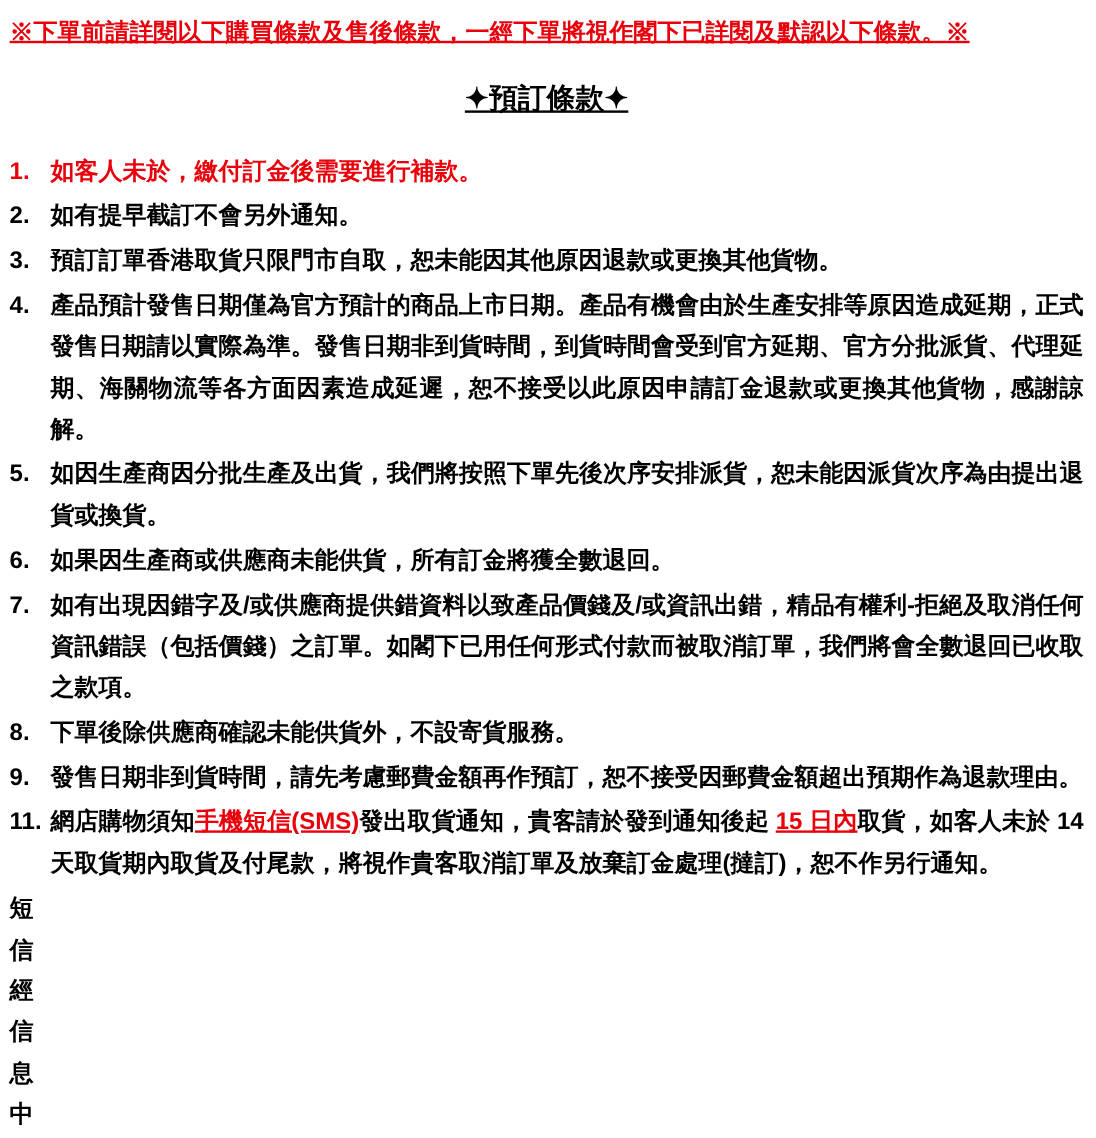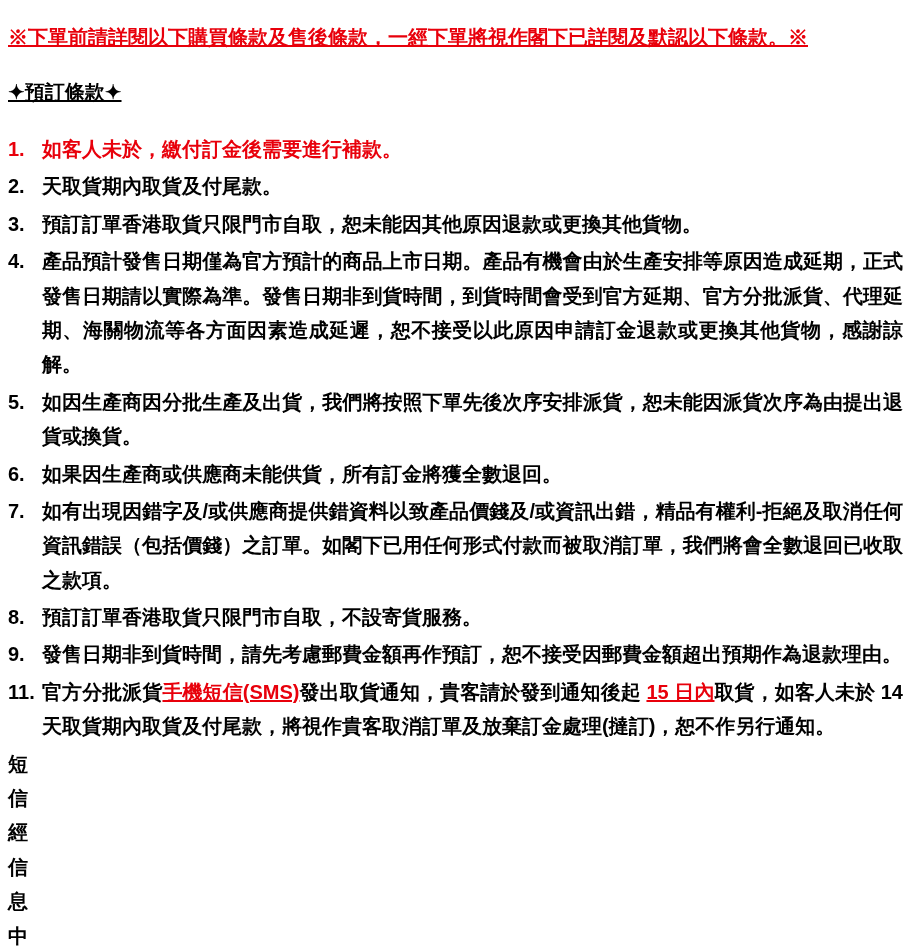--- a/index.html
+++ b/index.html
@@ -20,31 +20,31 @@
     font-size: 20px;
   }
   .page {
     padding: 12px 10px 10px 8px;
   }
   .title {
     color: var(--red);
     text-decoration: underline;
     font-size: 20px;
     line-height: 1.5;
-    margin: 12px 0 24px 0;
+    margin: 0 0 24px 0;
     font-weight: 700;
-    font-family: Liberation Mono, monospace;
   }
   .heading {
     color: var(--text);
     text-decoration: underline;
-    font-size: 20px;
+    font-size: 24px;
     line-height: 1.4;
     margin: 10px 0 26px 0;
     font-weight: 700;
+    text-align: center;
   }
   .terms-list {
     margin: 0;
     padding: 0;
   }
   .term-item {
     display: grid;
     grid-template-columns: 34px 1fr;
     line-height: 1.72;
     margin-bottom: 3px;
@@ -76,21 +76,21 @@
   <h2 class="heading">✦預訂條款✦</h2>
 
   <div class="terms-list" id="terms-list">
   <div class="term-item red">
     <span class="term-number">1.</span>
     <span class="term-text"><span>如客人未於，繳付訂金後需要進行補款。</span></span>
   </div>
 
   <div class="term-item">
     <span class="term-number">2.</span>
-    <span class="term-text"><span>天取貨期內取貨及付尾款。</span></span>
+    <span class="term-text"><span>如有提早截訂不會另外通知。</span></span>
   </div>
 
   <div class="term-item">
     <span class="term-number">3.</span>
     <span class="term-text"><span>預訂訂單香港取貨只限門市自取，恕未能因其他原因退款或更換其他貨物。</span></span>
   </div>
 
   <div class="term-item">
     <span class="term-number">4.</span>
     <span class="term-text"><span>產品預計發售日期僅為官方預計的商品上市日期。產品有機會由於生產安排等原因造成延期，正式發售日期請以實際為準。發售日期非到貨時間，到貨時間會受到官方延期、官方分批派貨、代理延期、海關物流等各方面因素造成延遲，恕不接受以此原因申請訂金退款或更換其他貨物，感謝諒解。</span></span>
@@ -106,32 +106,32 @@
     <span class="term-text"><span>如果因生產商或供應商未能供貨，所有訂金將獲全數退回。</span></span>
   </div>
 
   <div class="term-item">
     <span class="term-number">7.</span>
     <span class="term-text"><span>如有出現因錯字及/或供應商提供錯資料以致產品價錢及/或資訊出錯，精品有權利-拒絕及取消任何資訊錯誤（包括價錢）之訂單。如閣下已用任何形式付款而被取消訂單，我們將會全數退回已收取之款項。</span></span>
   </div>
 
   <div class="term-item">
     <span class="term-number">8.</span>
-    <span class="term-text"><span>預訂訂單香港取貨只限門市自取，不設寄貨服務。</span></span>
+    <span class="term-text"><span>下單後除供應商確認未能供貨外，不設寄貨服務。</span></span>
   </div>
 
   <div class="term-item">
     <span class="term-number">9.</span>
     <span class="term-text"><span>發售日期非到貨時間，請先考慮郵費金額再作預訂，恕不接受因郵費金額超出預期作為退款理由。</span></span>
   </div>
 
 
   <div class="term-item">
     <span class="term-number">11.</span>
-    <span class="term-text"><span>官方分批派貨</span><span class="seg-red-underline">手機短信(SMS)</span><span>發出取貨通知，貴客請於發到通知後起 </span><span class="seg-red-underline">15 日內</span><span>取貨，如客人未於 14 天取貨期內取貨及付尾款，將視作貴客取消訂單及放棄訂金處理(撻訂)，恕不作另行通知。</span></span>
+    <span class="term-text"><span>網店購物須知</span><span class="seg-red-underline">手機短信(SMS)</span><span>發出取貨通知，貴客請於發到通知後起 </span><span class="seg-red-underline">15 日內</span><span>取貨，如客人未於 14 天取貨期內取貨及付尾款，將視作貴客取消訂單及放棄訂金處理(撻訂)，恕不作另行通知。</span></span>
   </div>
 
   <div class="term-item">
     <span class="term-text"><span>短信經信息中心發出，並會記錄發送狀態（是否成功發出），由於短信可能會因客人所使用的電信商攔截 / 部分型號手機內置短信攔置設定 / 其他原因未能查看短信，我們只能按照信息中心的發送狀態作準，未能考慮客人個別情況，恕不接受未有收到短信為由要求取回已撻訂的貨物或訂金。</span></span>
   </div>
 
   <div class="term-item">
     <span class="term-number">13.</span>
     <span class="term-text"><span>有關更多網店購物詳情，請參閱 </span><a href="#" class="seg-link">網店購物須知</a><span> 。</span></span>
   </div>

